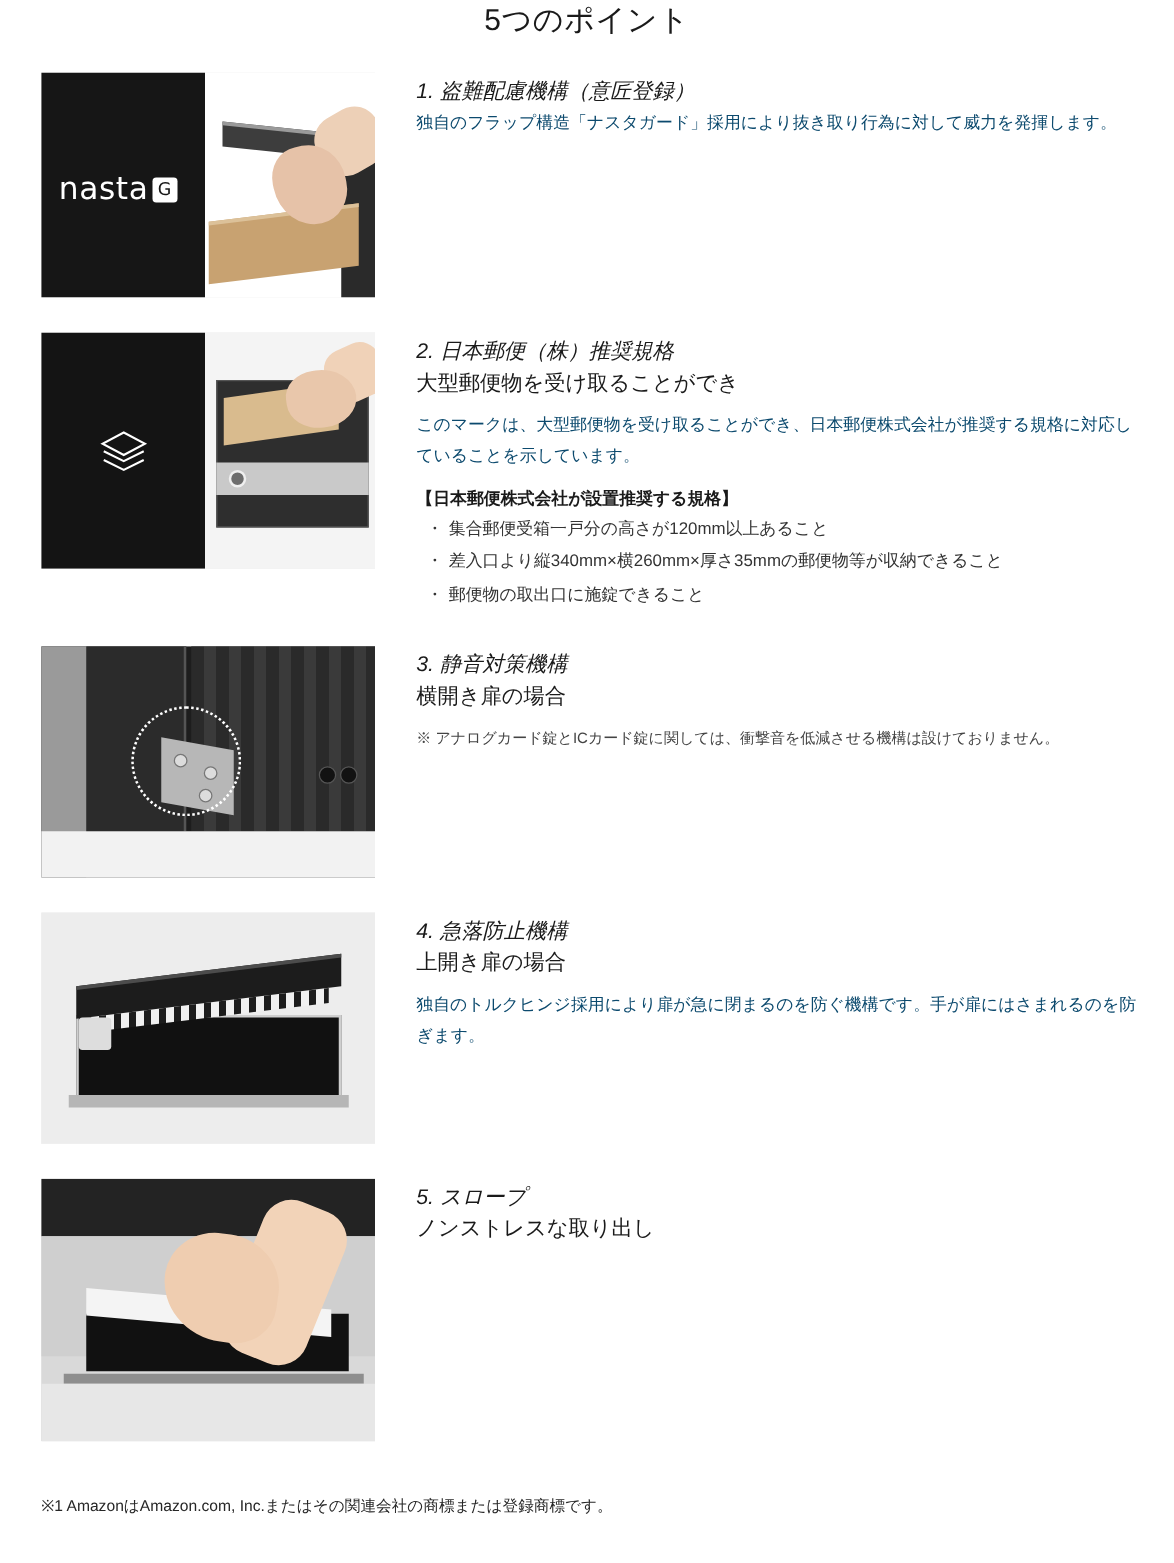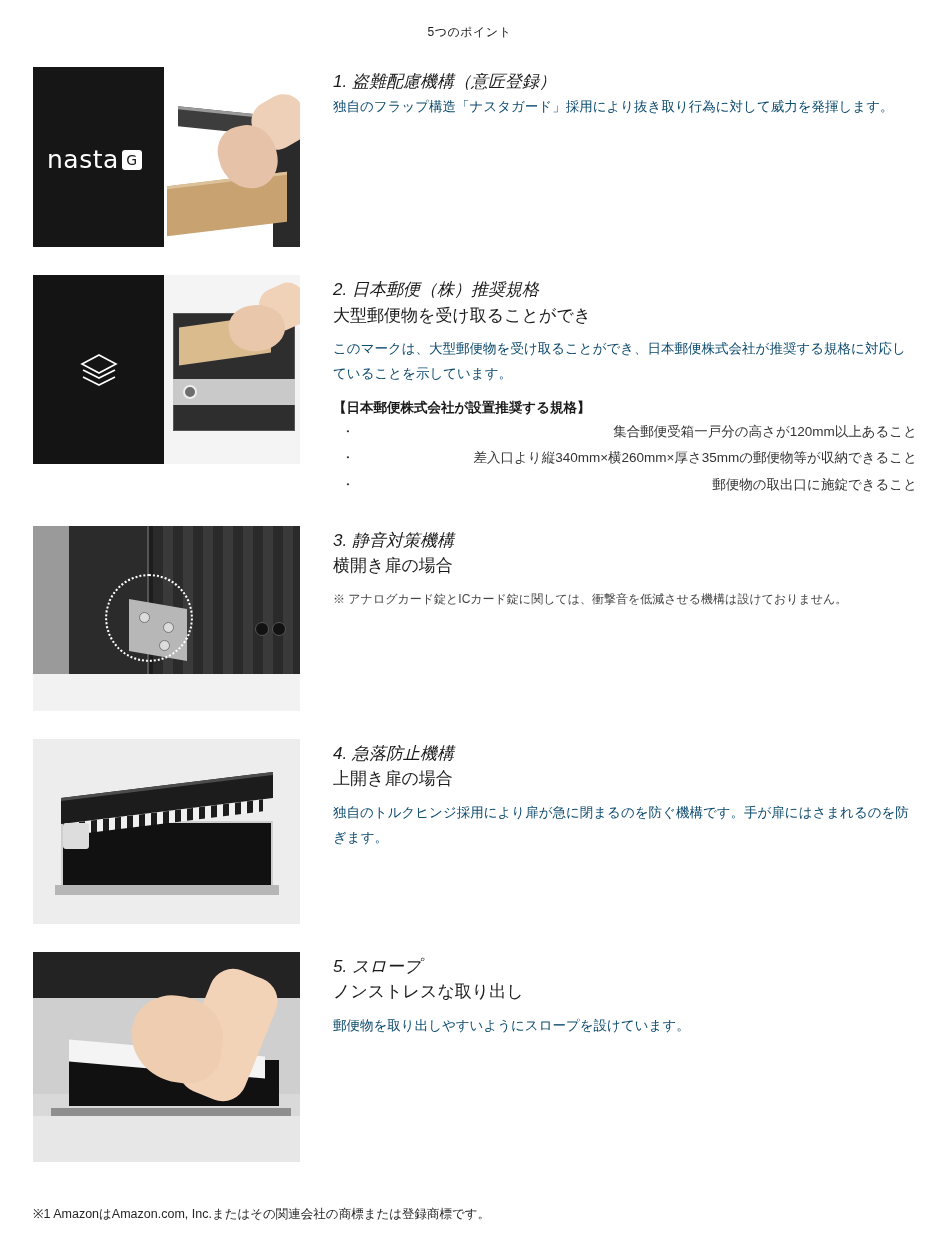--- a/index.html
+++ b/index.html
@@ -16,24 +16,23 @@
     position: relative;
   }
   .page {
     width: 939px;
     min-height: 1250px;
     padding: 0;
     position: relative;
   }
   .page-title {
     text-align: center;
-    font-size: 12px;
+    font-size: 24px;
     font-weight: 400;
     color: #1a1a1a;
-    padding-top: 24px;
     padding-bottom: 4px;
     letter-spacing: 0.5px;
   }
 
   .points {
     margin-top: 22px;
   }
 
   .point {
     display: flex;
@@ -92,21 +91,20 @@
     list-style: none;
     margin: 0;
     padding: 0 0 0 8px;
   }
   ul.spec-list li {
     font-size: 13.5px;
     line-height: 1.95;
     color: #333333;
     position: relative;
     padding-left: 18px;
-    text-align: right;
   }
   ul.spec-list li:before {
     content: "・";
     position: absolute;
     left: 0;
     top: 0;
     color: #333;
   }
 
   
@@ -402,21 +400,20 @@
         <div class="slopebox"></div>
         <div class="slopeface"></div>
         <div class="rail"></div>
         <div class="lower"></div>
         <div class="arm"></div>
         <div class="hand"></div>
       </div>
       <div class="txt">
         <div class="heading1">5. スロープ</div>
         <div class="heading2">ノンストレスな取り出し</div>
-        <div class="body">郵便物を取り出しやすいようにスロープを設けています。</div>
       </div>
     </div>
 
   </div>
 
   <div class="footnotes">
     <p>※1 AmazonはAmazon.com, Inc.またはその関連会社の商標または登録商標です。</p>
 
   </div>
 

